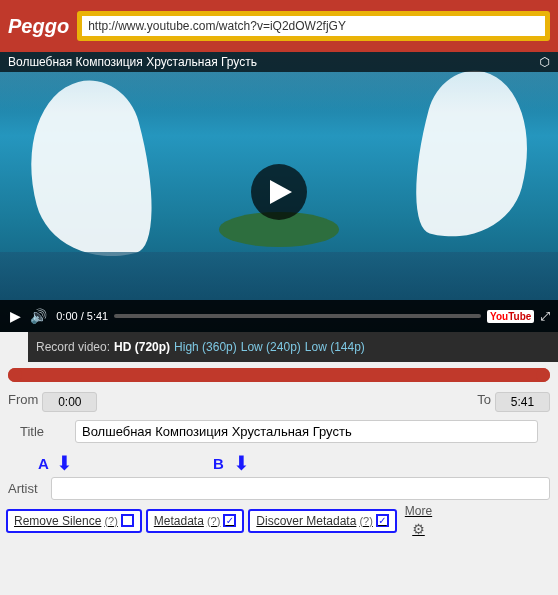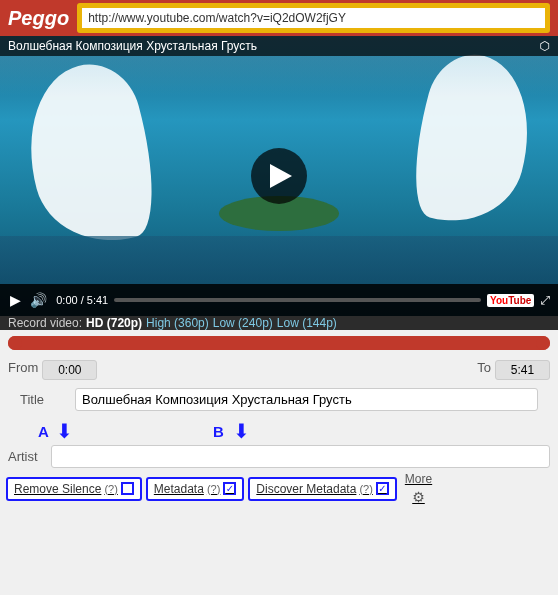--- a/index.html
+++ b/index.html
@@ -12,21 +12,21 @@
       overflow: hidden;
     }
 
     
     .header {
       background: #c0392b;
       display: flex;
       align-items: center;
       padding: 4px 8px;
       gap: 8px;
-      height: 36px;
+      height: 52px;
     }
     .logo {
       color: white;
       font-size: 20px;
       font-weight: bold;
       font-style: italic;
       white-space: nowrap;
     }
     .url-bar {
       flex: 1;
@@ -135,24 +135,25 @@
       color: white;
       font-size: 12px;
       cursor: pointer;
     }
 
     
     .record-bar {
       background: #2c2c2c;
       color: white;
       font-size: 12px;
-      padding: 0 8px;
+      padding: 8px 8px;
       display: flex;
       align-items: center;
       gap: 4px;
+      margin-left: 28px;
     }
     .record-bar span { color: #ccc; }
     .quality-link {
       color: #7ec8e3;
       cursor: pointer;
       text-decoration: none;
     }
     .quality-link.active { color: white; font-weight: bold; }
 
     

